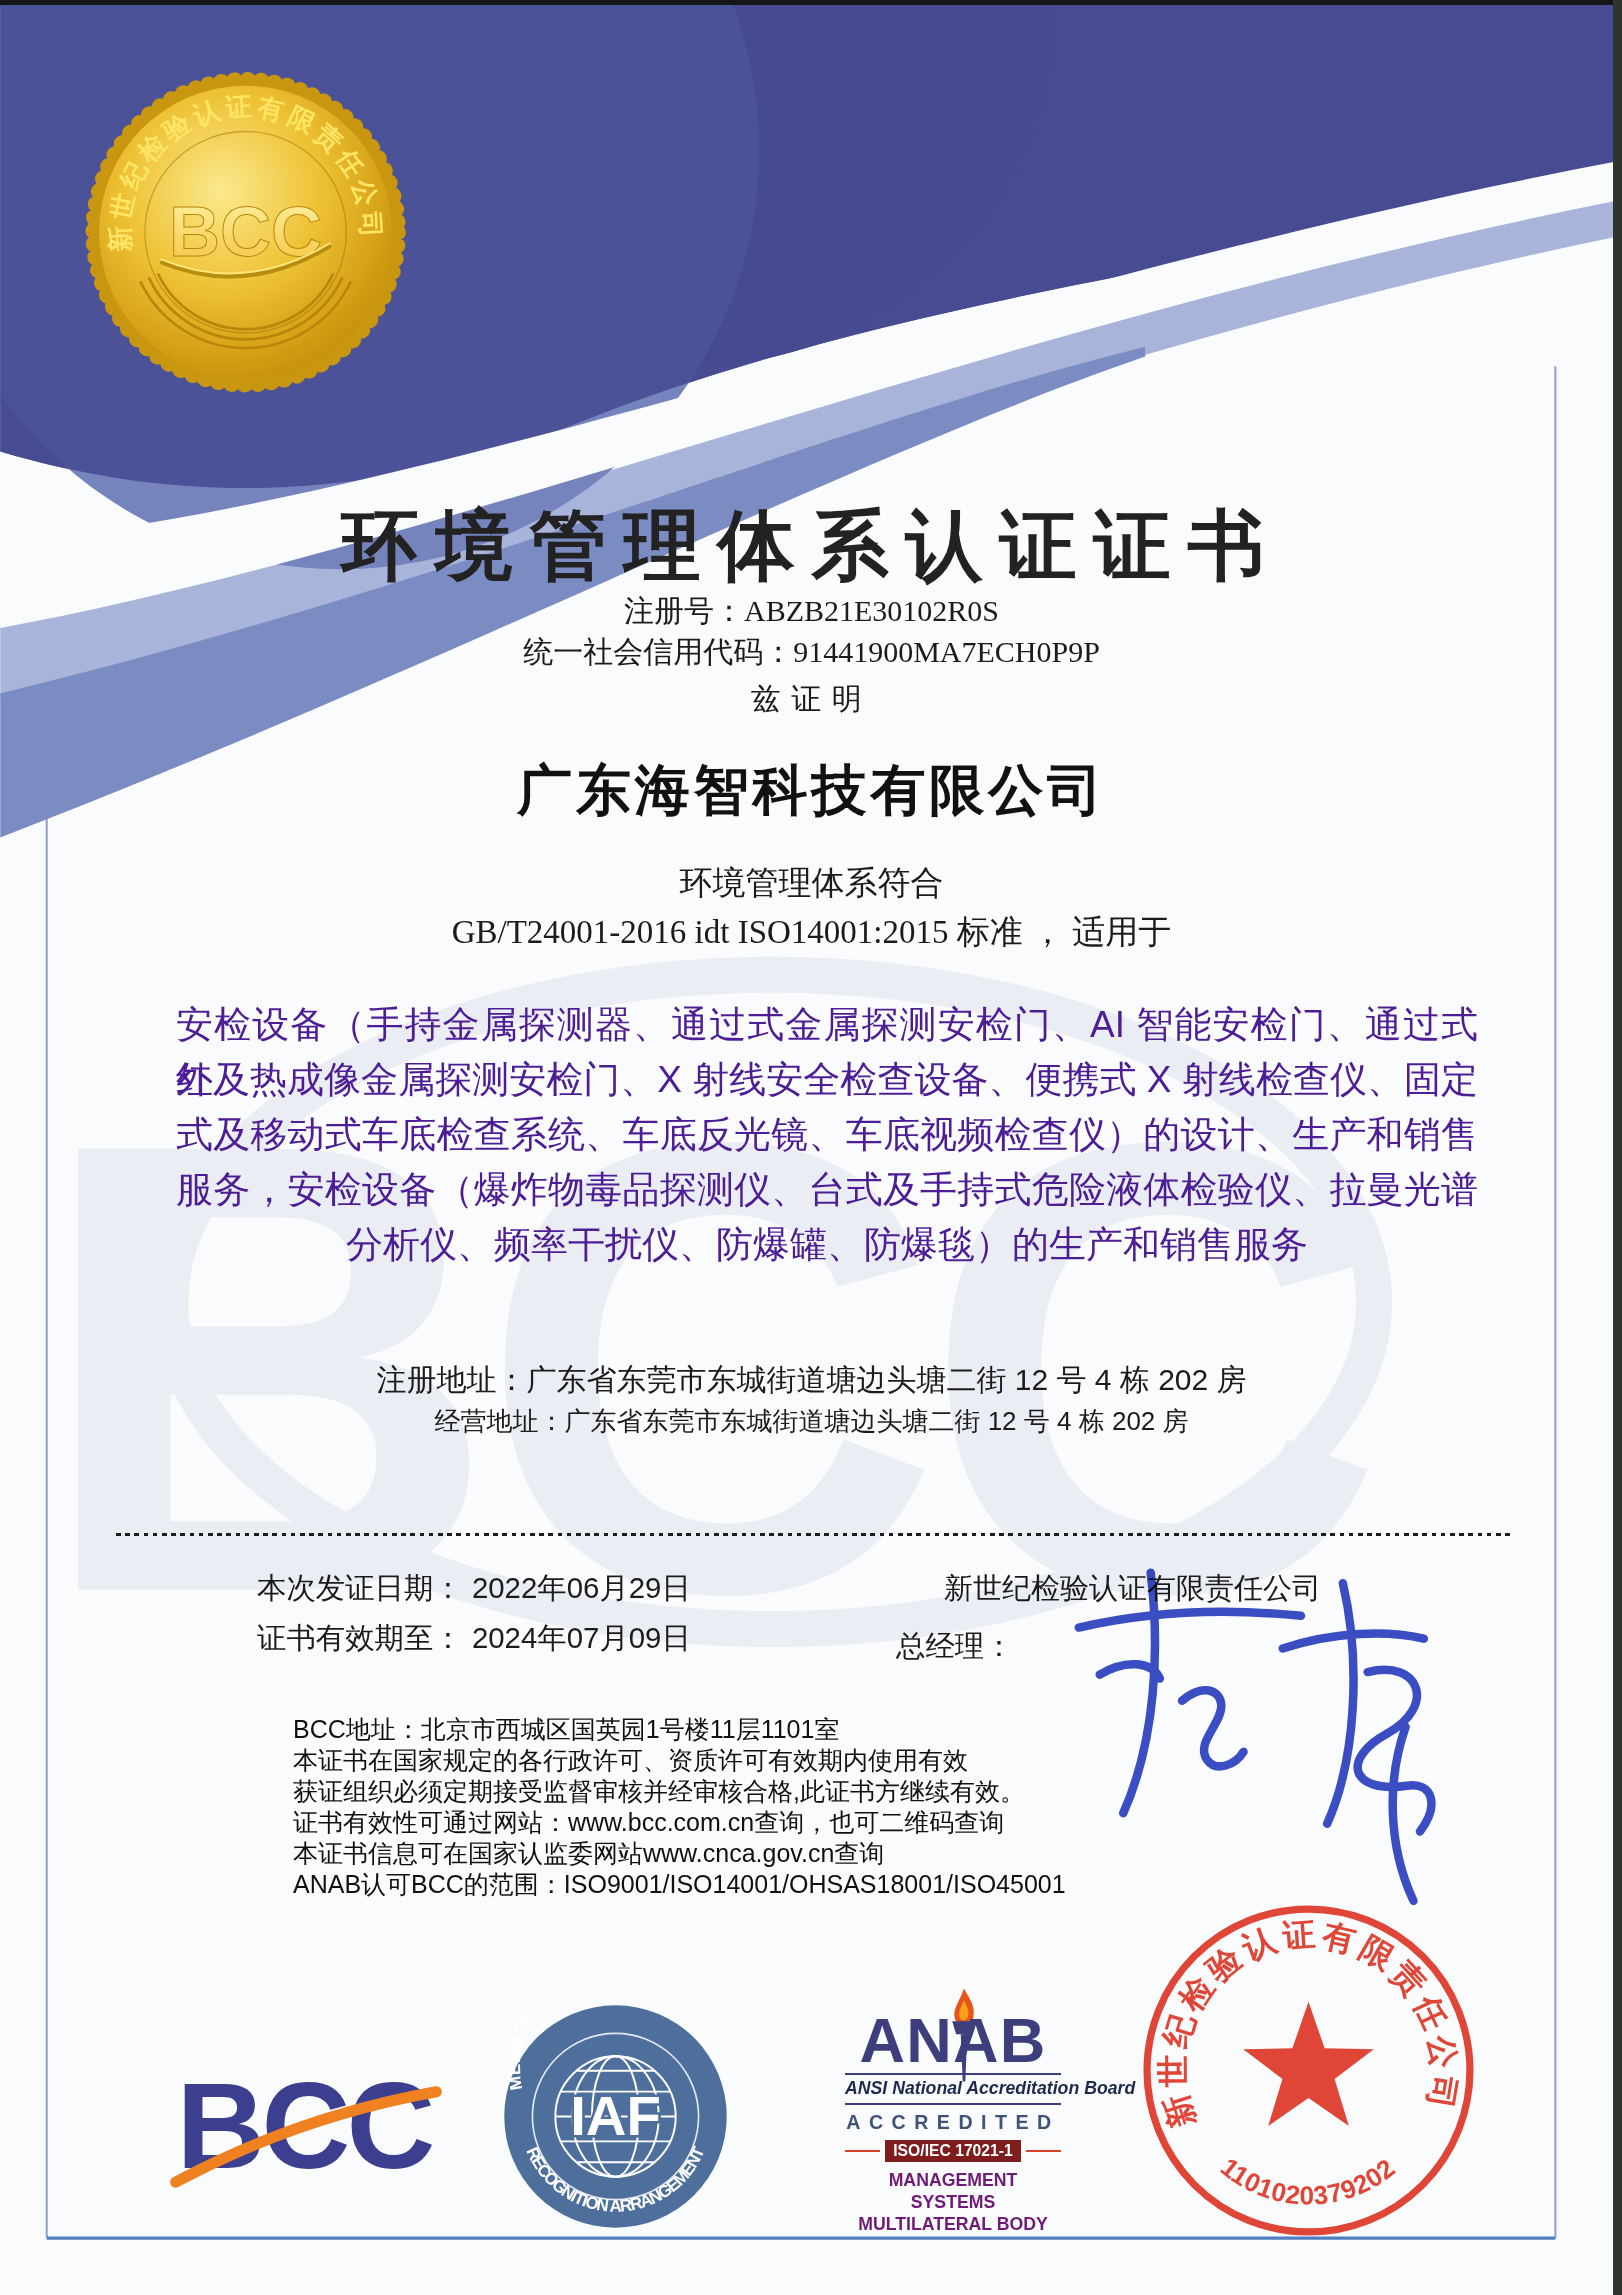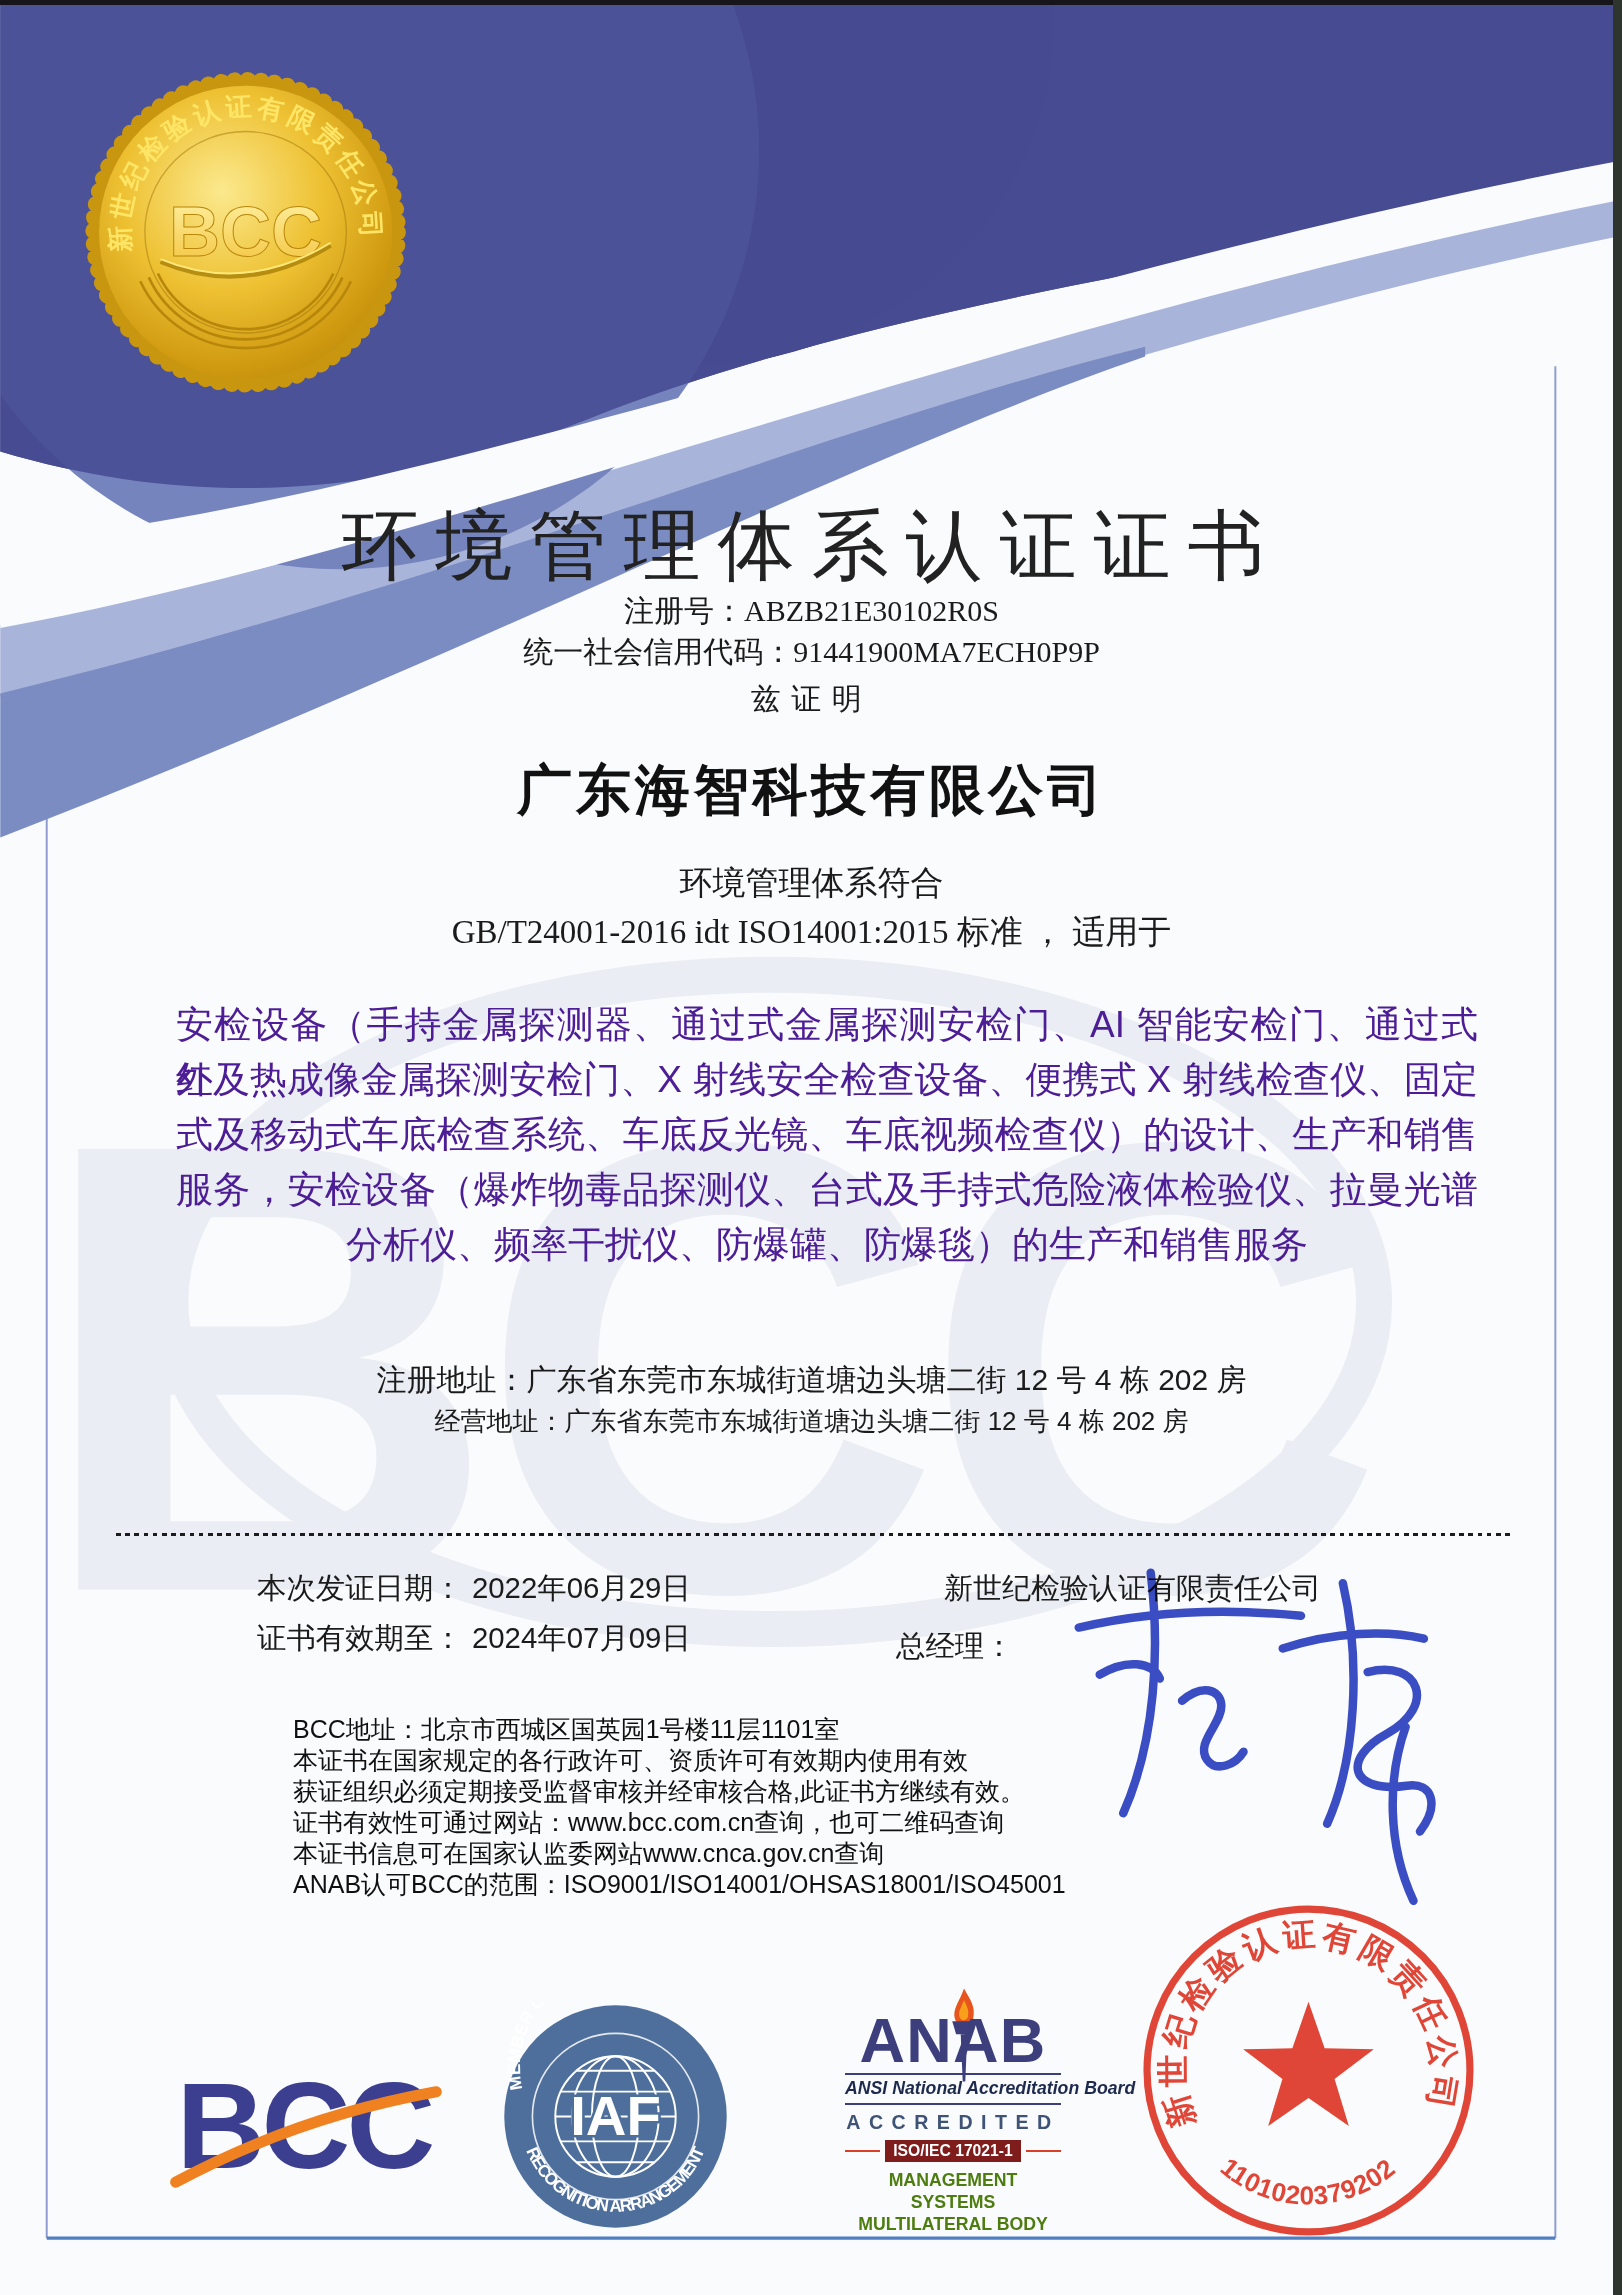--- a/index.html
+++ b/index.html
@@ -10,21 +10,21 @@
     color:#1b1b1b;
   }
   #page{position:absolute;inset:0;}
   .abs{position:absolute;}
   .ctr{left:0;right:0;text-align:center;}
   
   .scan-top{top:0;left:0;width:1623px;height:4.6px;background:#15151a;}
   .scan-right{top:0;right:0;width:9.8px;height:2295px;background:#2e352e;}
   
   .serif{font-family:"Liberation Serif","DejaVu Serif",serif;}
-  .title{top:495px;font-size:77px;font-weight:400;letter-spacing:17px;color:#222;}
+  .title{top:495px;font-size:77px;font-weight:700;letter-spacing:17px;color:#222;}
   .reg-line{top:591px;font-size:30px;}
   .credit-line{top:632px;font-size:30px;}
   .hereby{top:679px;font-size:30px;letter-spacing:10.5px;}
   .company{top:754px;font-size:55px;font-weight:bold;letter-spacing:3.9px;color:#111;}
   .system-line{top:861px;font-size:33px;font-weight:500;}
   .standard-line{top:910px;font-size:33px;}
   .scope{top:997px;left:176px;width:1302px;font-size:37px;font-weight:400;color:#4c1d95;}
   .scope-line{height:55px;line-height:55px;text-align:justify;text-align-last:justify;text-justify:inter-character;}
   .scope-line.last{text-align:center;text-align-last:center;}
   .addr1{top:1360px;font-size:30px;font-weight:500;}
@@ -41,21 +41,21 @@
   .anab{left:845px;top:2010px;width:216px;text-align:center;color:#3d3f7d;}
   .anab .torch{position:absolute;left:50%;top:-23.6px;margin-left:-10.5px;width:42px;height:98px;}
   .anab .name{font-size:63px;font-weight:800;letter-spacing:1.3px;line-height:60px;position:relative;}
   .anab .rule{border-top:2.6px solid #3d3f7d;margin:2.6px 0 3.9px;}
   .anab .rule2{border-top:2px solid #3d3f7d;margin:3.9px 0 3.9px;}
   .anab .board{font-size:17.7px;font-weight:bold;font-style:italic;color:#1d2a4c;white-space:nowrap;}
   .anab .accredited{font-size:19.6px;font-weight:600;letter-spacing:8.5px;color:#3f5377;margin:5.2px 0 6.5px;}
   .anab .redrow{display:flex;align-items:center;gap:5.2px;margin:1.3px 0 6.5px;}
   .anab .redrow .ln{flex:1;border-top:2px solid #d9402a;}
   .anab .redbox{background:#7f1d1d;color:#fff;font-size:15.7px;font-weight:bold;padding:2px 7.9px;white-space:nowrap;}
-  .anab .mgmt{font-size:17.7px;font-weight:bold;color:#4d7c0f;line-height:22px;}
+  .anab .mgmt{font-size:17.7px;font-weight:bold;color:#701a75;line-height:22px;}
   svg text{user-select:none;}
 </style>
 </head>
 <body>
 
 <div id="page">
 
   <svg class="abs" style="left:0;top:0" width="1623" height="2295" viewBox="0 0 2480 3508">
     <defs>
       <radialGradient id="goldBody" cx="42%" cy="36%" r="75%">

